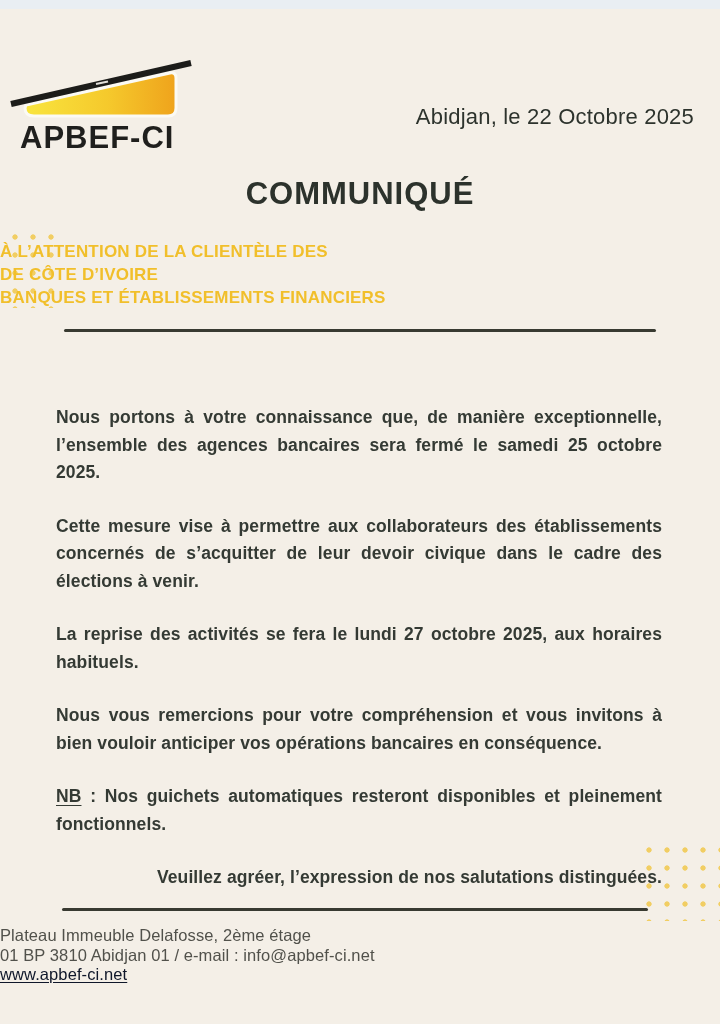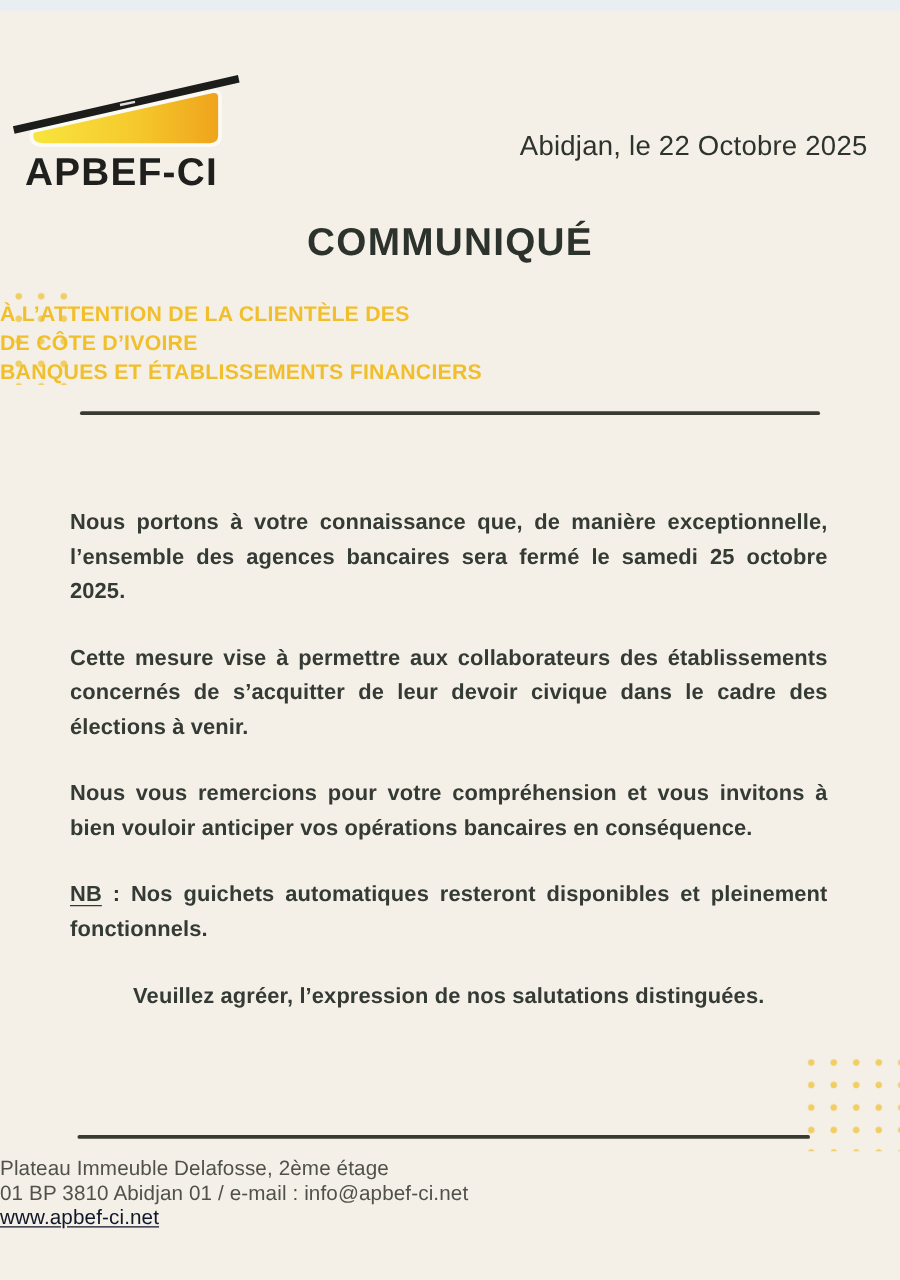--- a/index.html
+++ b/index.html
@@ -89,21 +89,21 @@
     font-size: 17.5px;
     font-weight: 700;
     line-height: 27.5px;
     letter-spacing: 0.1px;
     margin-top: 38px;
   }
   .content p {
     text-align: justify;
     margin-bottom: 26px;
   }
-  .content p.last { margin-bottom: 0; text-align: center; }
+  .content p.last { margin-bottom: 0; text-align: right; }
   .nb-label { text-decoration: underline; text-underline-offset: 3px; }
 
   
   .dots {
     position: absolute;
     background-image: radial-gradient(circle at 3px 3px, rgba(240,197,62,0.78) 2.3px, rgba(240,197,62,0) 3px);
     background-size: 18px 18px;
   }
   .dots-left  { left: -6px;  top: 234px; width: 64px; height: 74px; }
   .dots-right { left: 646px; top: 847px; width: 78px; height: 74px; }
@@ -163,20 +163,21 @@
     <span>À L’ATTENTION DE LA CLIENTÈLE DES</span>
     <span>DE CÔTE D’IVOIRE</span>
     <span>BANQUES ET ÉTABLISSEMENTS FINANCIERS</span>
   </div>
 
   <div class="divider divider-top"></div>
 
   <div class="content">
     <p>Nous portons à votre connaissance que, de manière exceptionnelle, l’ensemble des agences bancaires sera fermé le samedi 25 octobre 2025.</p>
     <p>Cette mesure vise à permettre aux collaborateurs des établissements concernés de s’acquitter de leur devoir civique dans le cadre des élections à venir.</p>
+    <p>La reprise des activités se fera le lundi 27 octobre 2025, aux horaires habituels.</p>
     <p>Nous vous remercions pour votre compréhension et vous invitons à bien vouloir anticiper vos opérations bancaires en conséquence.</p>
     <p><span class="nb-label">NB</span><span> : Nos guichets automatiques resteront disponibles et pleinement fonctionnels.</span></p>
     <p class="last">Veuillez agréer, l’expression de nos salutations distinguées.</p>
   </div>
 
   <div class="divider divider-bottom"></div>
 
   <div class="footer">
     <div>Plateau Immeuble Delafosse, 2ème étage</div>
     <div>01 BP 3810 Abidjan 01  / e-mail : info@apbef-ci.net</div>

